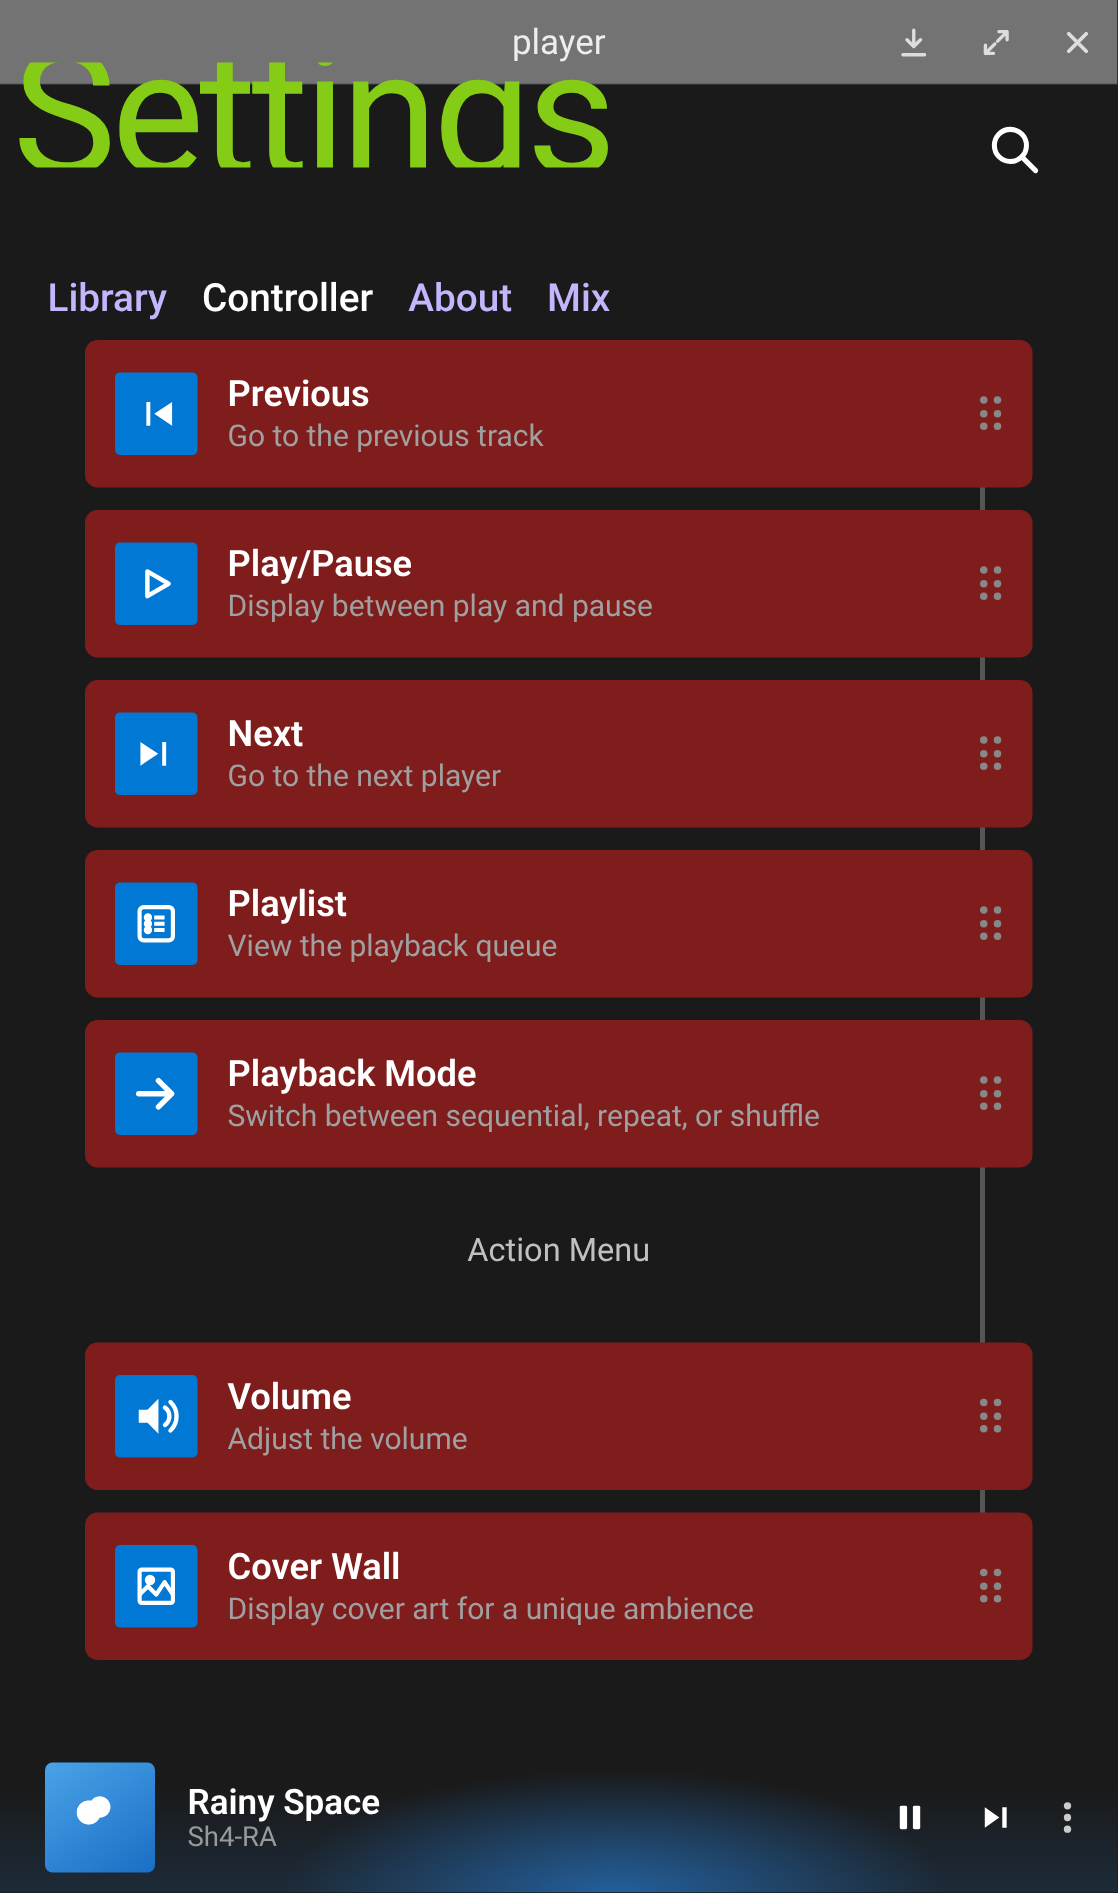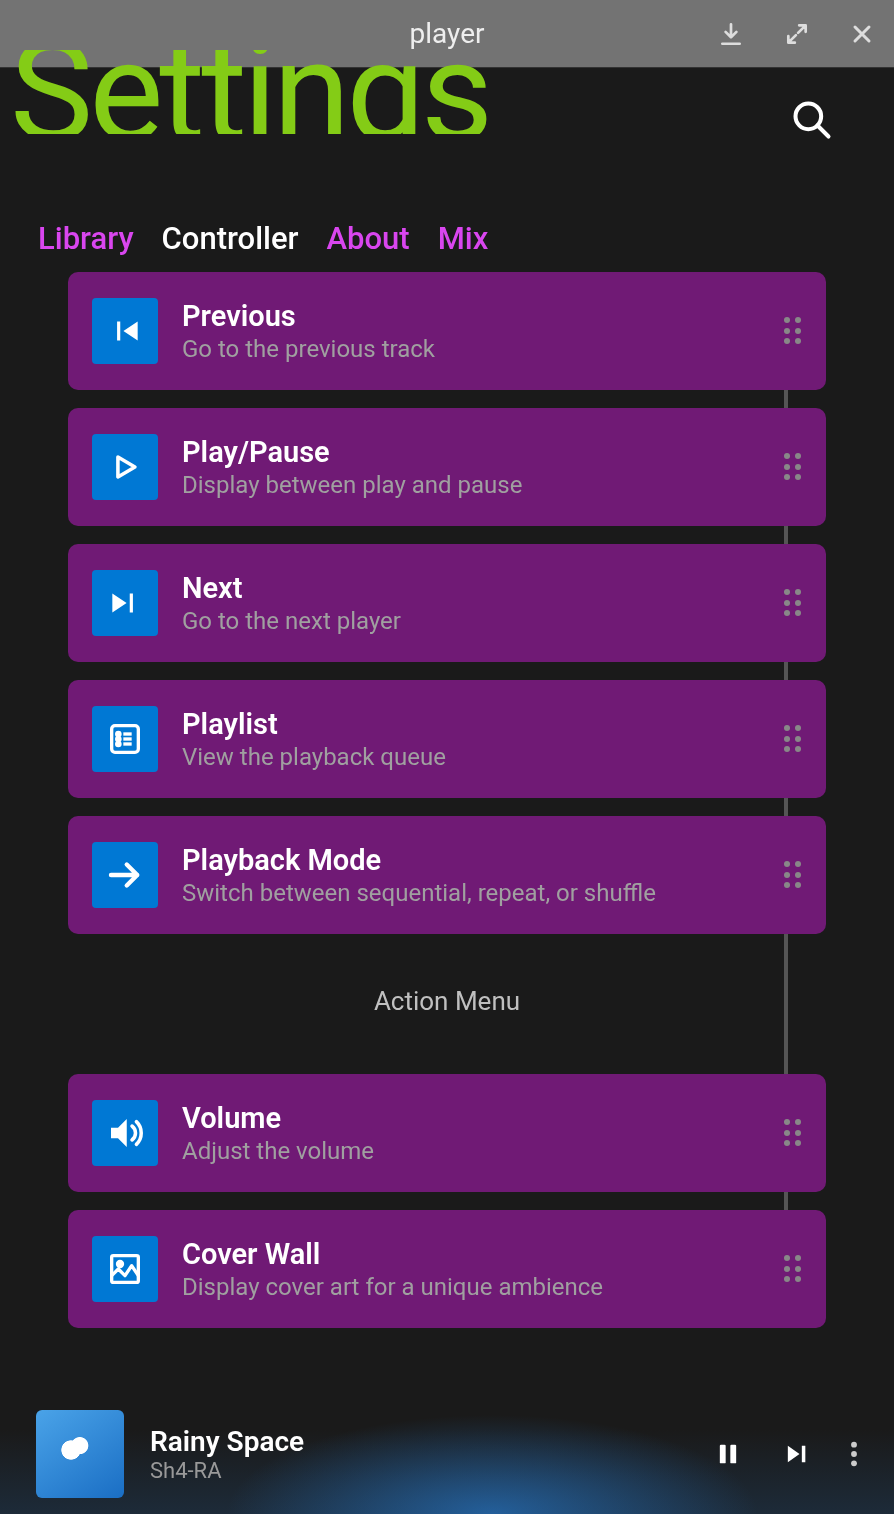--- a/index.html
+++ b/index.html
@@ -55,42 +55,42 @@
       top: 48px;
       cursor: pointer;
     }
     .tabs {
       display: flex;
       gap: 28px;
       padding: 30px 38px 0;
       font-size: 31px;
       font-weight: 500;
     }
-    .tab { color: #d946ef; cursor: pointer; }
+    .tab { color: #c4b5fd; cursor: pointer; }
     .tab.active { color: #fff; }
     .scroll-area {
       position: absolute;
       top: 260px;
       left: 0;
       right: 0;
       bottom: 120px;
       padding: 12px 68px 12px 68px;
       overflow-y: auto;
     }
     .scroll-track {
       position: absolute;
       top: 272px;
       right: 106px;
       width: 4px;
       height: 994px;
       background: #555;
       border-radius: 2px;
     }
     .card {
-      background: #701a75;
+      background: #7f1d1d;
       border-radius: 10px;
       display: flex;
       align-items: center;
       padding: 26px 24px;
       margin-bottom: 18px;
       gap: 24px;
       cursor: grab;
     }
     .icon-box {
       width: 66px;

